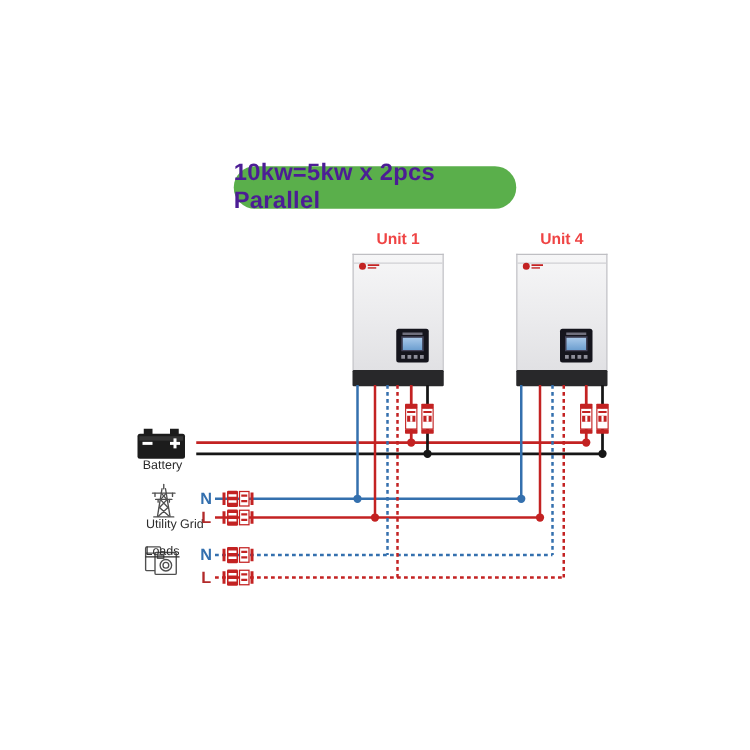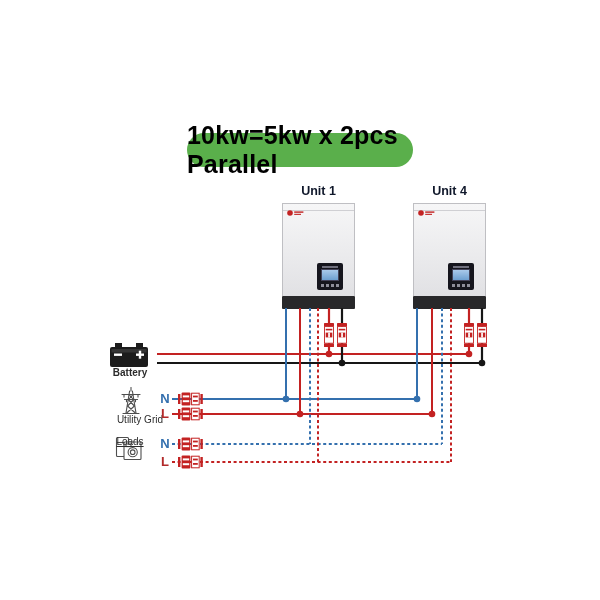--- a/index.html
+++ b/index.html
@@ -2,25 +2,25 @@
 <html><head>
 <meta charset="utf-8">
 <style>
   html,body{margin:0;padding:0;background:#ffffff;}
   .stage{position:relative;width:600px;height:600px;background:#ffffff;overflow:hidden;
          font-family:"Liberation Sans",sans-serif;}
 
   
   .badge{position:absolute;left:187px;top:133px;width:226px;height:34px;background:#5aaf4b;
          border-radius:17px;display:flex;align-items:center;justify-content:center;
-         color:#000000;font-weight:bold;font-size:25px;letter-spacing:.2px;}
+         color:#4c1d95;font-weight:bold;font-size:19px;letter-spacing:.2px;}
 
   
   .unit-label{position:absolute;top:184px;width:73px;text-align:center;font-weight:bold;
-              font-size:12.5px;color:#0f172a;}
+              font-size:12.5px;color:#ef4444;}
   .unit-label.u1{left:282px}
   .unit-label.u2{left:413px}
 
   
   .unit{position:absolute;top:203px;width:73px;height:106px;}
   .unit.u1{left:282px}
   .unit.u2{left:413px}
   .unit .body{position:absolute;left:0;right:0;top:0;bottom:13px;
               background:linear-gradient(180deg,#f6f6f7 0%,#ebebed 55%,#e1e1e4 100%);
               border:1px solid #bfbfc3;border-bottom:none;box-sizing:border-box;}
@@ -30,21 +30,21 @@
                  border-radius:2px;}
   .unit .display .dtitle{position:absolute;left:5px;top:2.5px;width:16px;height:2px;background:#70707e;}
   .unit .display .screen{position:absolute;left:4px;top:6px;width:18px;height:12px;
                          background:linear-gradient(180deg,#a9c9ea,#6d9fd0);border:1px solid #43435a;box-sizing:border-box;}
   .unit .display .btns{position:absolute;left:4px;bottom:3px;width:18px;height:3px;display:flex;gap:2px;}
   .unit .display .btns i{flex:1;background:#8d8d99;}
   .unit .logo{position:absolute;left:4px;top:5px;}
 
   
   .src-label{position:absolute;font-size:10px;color:#2c2c2c;text-align:center;}
-  .src-label.battery{left:103px;top:367px;width:54px;font-weight:bold;}
+  .src-label.battery{left:103px;top:367px;width:54px;}
   .src-label.grid{left:99px;top:414px;width:64px;text-align:right;}
   .src-label.loads{left:103px;top:436px;width:54px;text-decoration:underline;}
 
   
   .nl{position:absolute;left:157px;width:16px;text-align:center;font-weight:bold;font-size:13px;line-height:15px;}
   .nl.blue{color:#336fae}
   .nl.red{color:#b22a2a}
   .nl.grid-n{top:391px}
   .nl.grid-l{top:406px}
   .nl.loads-n{top:436px}

